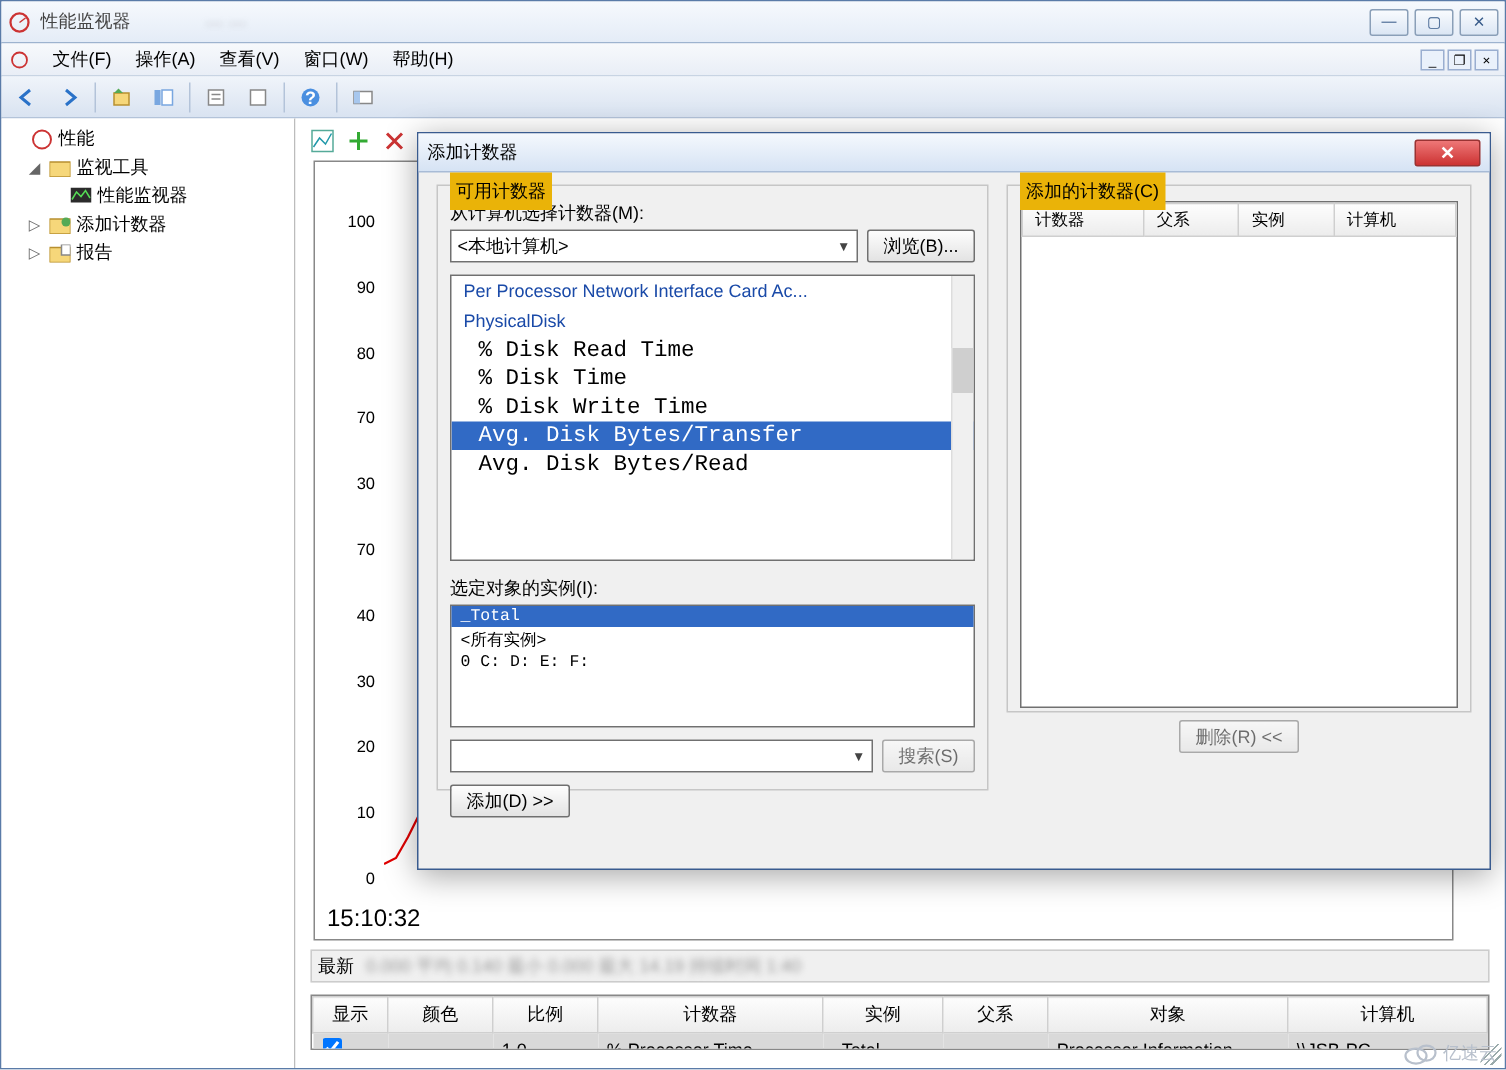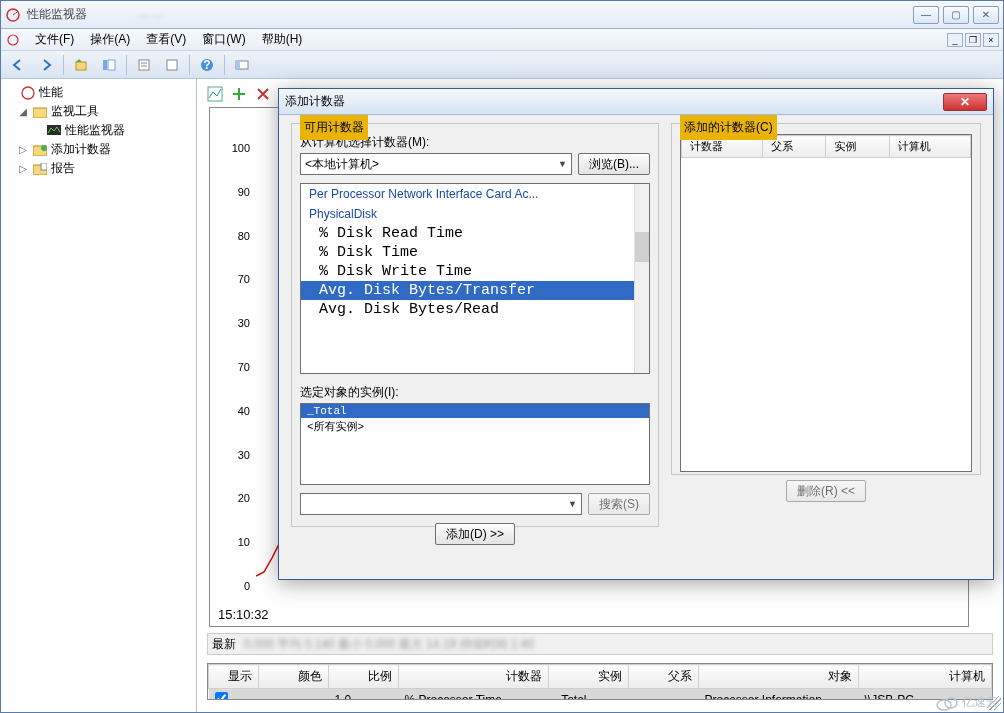--- a/index.html
+++ b/index.html
@@ -27,25 +27,25 @@
   .tree-indent-1 { padding-left: 14px; }
   .tree-indent-2 { padding-left: 28px; }
   .content-pane { flex: 1; position: relative; background: #fff; padding: 4px; }
   .chart-toolbar { height: 22px; display: flex; align-items: center; gap: 4px; padding: 0 4px; }
   .chart-toolbar .ct-btn { width: 20px; height: 20px; display:flex;align-items:center;justify-content:center;}
   .chart-area { position: absolute; top: 28px; left: 12px; width: 760px; height: 520px; border: 1px solid #888; background: #fff; }
   .y-axis { position: absolute; left: 0; top: 40px; bottom: 40px; width: 44px; }
   .y-tick { position: absolute; right: 4px; font-size: 11px; color: #000; transform: translateY(-50%); }
   .plot { position: absolute; left: 46px; right: 10px; top: 40px; bottom: 40px; }
   .plot-line { position:absolute; bottom:0; left:0; }
-  .x-time { position: absolute; left: 8px; bottom: 4px; font-size: 13px; }
+  .x-time { position: absolute; left: 8px; bottom: 4px; font-size: 16px; }
   .stats-row { position: absolute; left: 10px; right: 10px; top: 554px; height: 22px; display:flex;align-items:center; gap:8px; font-size:11px; border:1px solid #ccc; background:#f0f0f0; padding:0 4px;}
   .grid-panel { position: absolute; left: 10px; right: 10px; top: 584px; bottom: 12px; border: 1px solid #888; background: #fff; overflow:hidden; }
   .grid-panel table { width: 100%; border-collapse: collapse; }
-  .grid-panel th { background: linear-gradient(#fdfdfd,#ececec); border: 1px solid #cfcfcf; padding: 3px 6px; text-align: right; font-weight: normal; }
+  .grid-panel th { background: linear-gradient(#fdfdfd,#ececec); border: 1px solid #cfcfcf; padding: 3px 6px; text-align: center; font-weight: normal; }
   .grid-panel td { padding: 3px 6px; border-bottom: 1px solid #eee; }
   .grid-panel tr.sel-row td { background: #d9d9d9; }
   .color-swatch { display:inline-block; width:40px; height:2px; background:#e00; vertical-align:middle;}
   
   .dialog { position: absolute; left: 278px; top: 88px; width: 716px; height: 492px; background: #f0f0f0; border: 1px solid #395b8f; box-shadow: 0 4px 20px rgba(0,0,0,.35); z-index: 100; }
   .dlg-title { height: 26px; background: linear-gradient(#f4f8fd,#d6e3f4); display: flex; align-items: center; padding: 0 6px; border-bottom:1px solid #a8bbd6;}
   .dlg-title .dlg-text { color: #000; }
   .dlg-close { margin-left: auto; width: 44px; height: 18px; background: linear-gradient(#e77,#c33); border:1px solid #933; border-radius:2px; color:#fff; display:flex;align-items:center;justify-content:center; font-weight:bold;}
   .dlg-body { display: flex; padding: 8px 12px 4px 12px; gap: 12px; }
   .dlg-left { flex: 1; }
@@ -63,29 +63,29 @@
   .counter-cat .caret { margin-left:auto; font-size:9px; color:#555;}
   .counter-item { padding: 1px 8px 1px 18px; font-family: "Courier New", monospace; font-size: 15px; }
   .counter-item.sel { background: #316ac5; color: #fff; }
   .scroll-thumb { position:absolute; right:0; top:48px; width:15px; height:30px; background:#cfcfcf; border-left:1px solid #e6e6e6;}
   .scroll-track { position:absolute; right:0; top:0; bottom:0; width:15px; background:#f0f0f0; border-left:1px solid #ddd;}
   .instance-list { margin: 2px 8px 8px 8px; height: 82px; border: 1px solid #707070; background: #fff; }
   .instance-item { padding: 1px 6px; font-family: "Courier New", monospace; font-size: 11px; }
   .instance-item.sel { background: #316ac5; color: #fff; }
   .search-row { display:flex; gap:6px; margin: 4px 8px 8px 8px; }
   .search-row .combo { flex:1; }
-  .add-row { display:flex; justify-content:center; margin: 4px 8px 10px 8px; }
+  .add-row { display:flex; justify-content:flex-start; margin: 4px 8px 10px 8px; }
   .added-list { margin: 10px 8px 8px 8px; border: 1px solid #707070; background: #fff; height: 338px; }
   .added-list table { width:100%; border-collapse: collapse; }
   .added-list th { background: linear-gradient(#fdfdfd,#ececec); border: 1px solid #cfcfcf; padding: 3px 8px; text-align:left; font-weight:normal; font-size:11px;}
   .remove-row { display:flex; justify-content:center; margin: 4px 8px 8px 8px; }
   .dlg-bottom { position:absolute; left:12px; right:12px; bottom:10px; display:flex; align-items:center; gap:8px; }
   .dlg-bottom .chk { display:flex; align-items:center; gap:4px; }
   .dlg-bottom .spacer { flex:1; }
-  .watermark { position:absolute; right:6px; bottom:2px; display:flex;align-items:flex-end;gap:4px; color:#b8c0cc; font-size:14px; z-index:200; filter:blur(.3px);}
+  .watermark { position:absolute; right:6px; bottom:2px; display:flex;align-items:flex-start;gap:4px; color:#b8c0cc; font-size:14px; z-index:200; filter:blur(.3px);}
   .resize-grip { position:absolute; right:2px; bottom:2px; width:14px; height:14px; background:
     linear-gradient(135deg, transparent 0 40%, #9aa 40% 46%, transparent 46% 56%, #9aa 56% 62%, transparent 62% 72%, #9aa 72% 78%, transparent 78%);}
 </style>
 </head>
 <body>
 
 <div class="outer-window">
 
   <div class="title-bar">
     <span class="app-icon">
@@ -345,20 +345,21 @@
               <div class="counter-item sel">Avg. Disk Bytes/Transfer</div>
               <div class="counter-item">Avg. Disk Bytes/Read</div>
             </div>
         </div>
 
         <div class="field-label">选定对象的实例(I):</div>
         <div class="instance-list">
           <div id="instance-items">
               <div class="instance-item sel">_Total</div>
               <div class="instance-item">&lt;所有实例&gt;</div>
+              <div class="instance-item">0 C: D: E: F:</div>
             </div>
         </div>
 
         <div class="search-row">
           <div class="combo">
               <span class="caret">▼</span>
             </div>
           <div class="btn" style="opacity:.55">
               <span>搜索(S)</span>
             </div>

